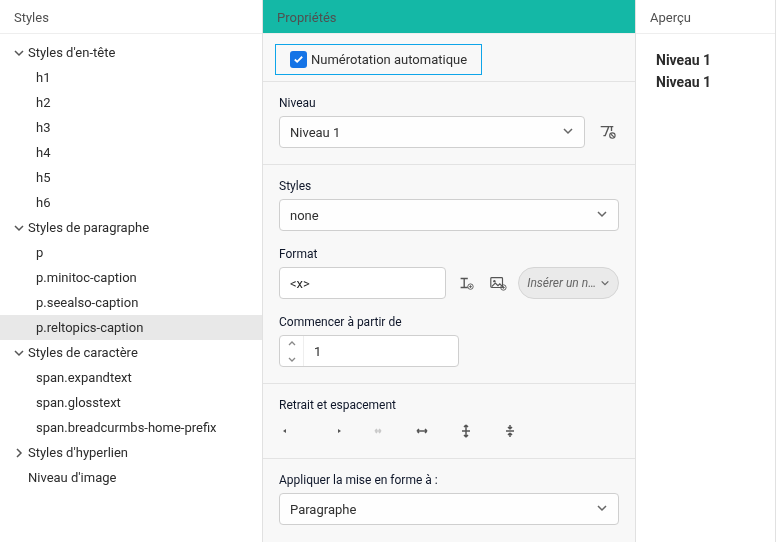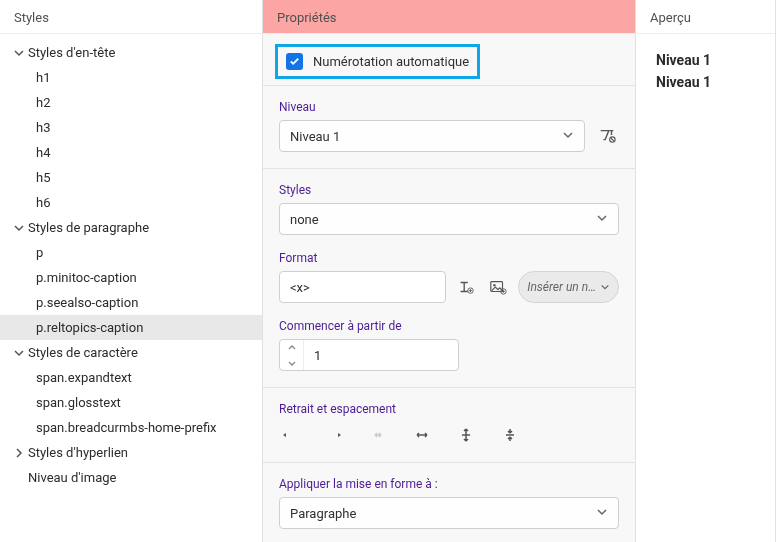--- a/index.html
+++ b/index.html
@@ -18,21 +18,21 @@
   .col-props  { width: 373px; background: #f8f8f8; position: relative; }
   .col-preview{ flex: 1; }
   .col-header {
     font-size: 13px;
     font-weight: 400;
     padding: 10px 14px 8px;
     color: #505050;
     background: #fff;
     border-bottom: 1px solid #eee;
   }
-  .col-props .col-header { background: #fca5a5; }
+  .col-props .col-header { background: #14b8a6; }
   
   .tree { padding: 6px 0; }
   .tree-row {
     display: flex; align-items: center;
     padding: 5px 6px 5px 10px;
     cursor: pointer;
     color: #2c2c2c;
   }
   .tree-row.selected { background: #e8e8e8; }
   .chev {
@@ -46,36 +46,36 @@
   .indent0 { padding-left: 12px; }
   .indent1 { padding-left: 36px; }
   
   .props-body { padding: 0 0 20px; }
   .section {
     border-top: 1px solid #e3e3e3;
     padding: 14px 16px 16px;
   }
   .section:first-child { border-top: none; }
   .orange-box {
-    border: 3px solid #0ea5e9;
+    border: 1px solid #0ea5e9;
     display: inline-flex;
     align-items: center;
-    padding: 6px 8px;
+    padding: 6px 14px;
     margin: 10px 12px 6px;
-    gap: 10px;
+    gap: 4px;
   }
   .checkbox {
     width: 17px; height: 17px;
     background: #1473e6; border-radius: 3px;
     display: inline-flex; align-items: center; justify-content: center;
     color: #fff; flex-shrink: 0;
   }
   .checkbox svg { width: 11px; height: 11px; }
   .chk-label { font-size: 13px; color: #303030; }
-  .field-label { font-size: 12px; color: #4c1d95; margin-bottom: 6px; }
+  .field-label { font-size: 12px; color: #0f172a; margin-bottom: 6px; }
   .select {
     height: 32px;
     border: 1px solid #cfcfcf;
     border-radius: 4px;
     background: #fefefe;
     display: flex; align-items: center;
     padding: 0 10px;
     justify-content: space-between;
     font-size: 13px;
     color: #303030;

